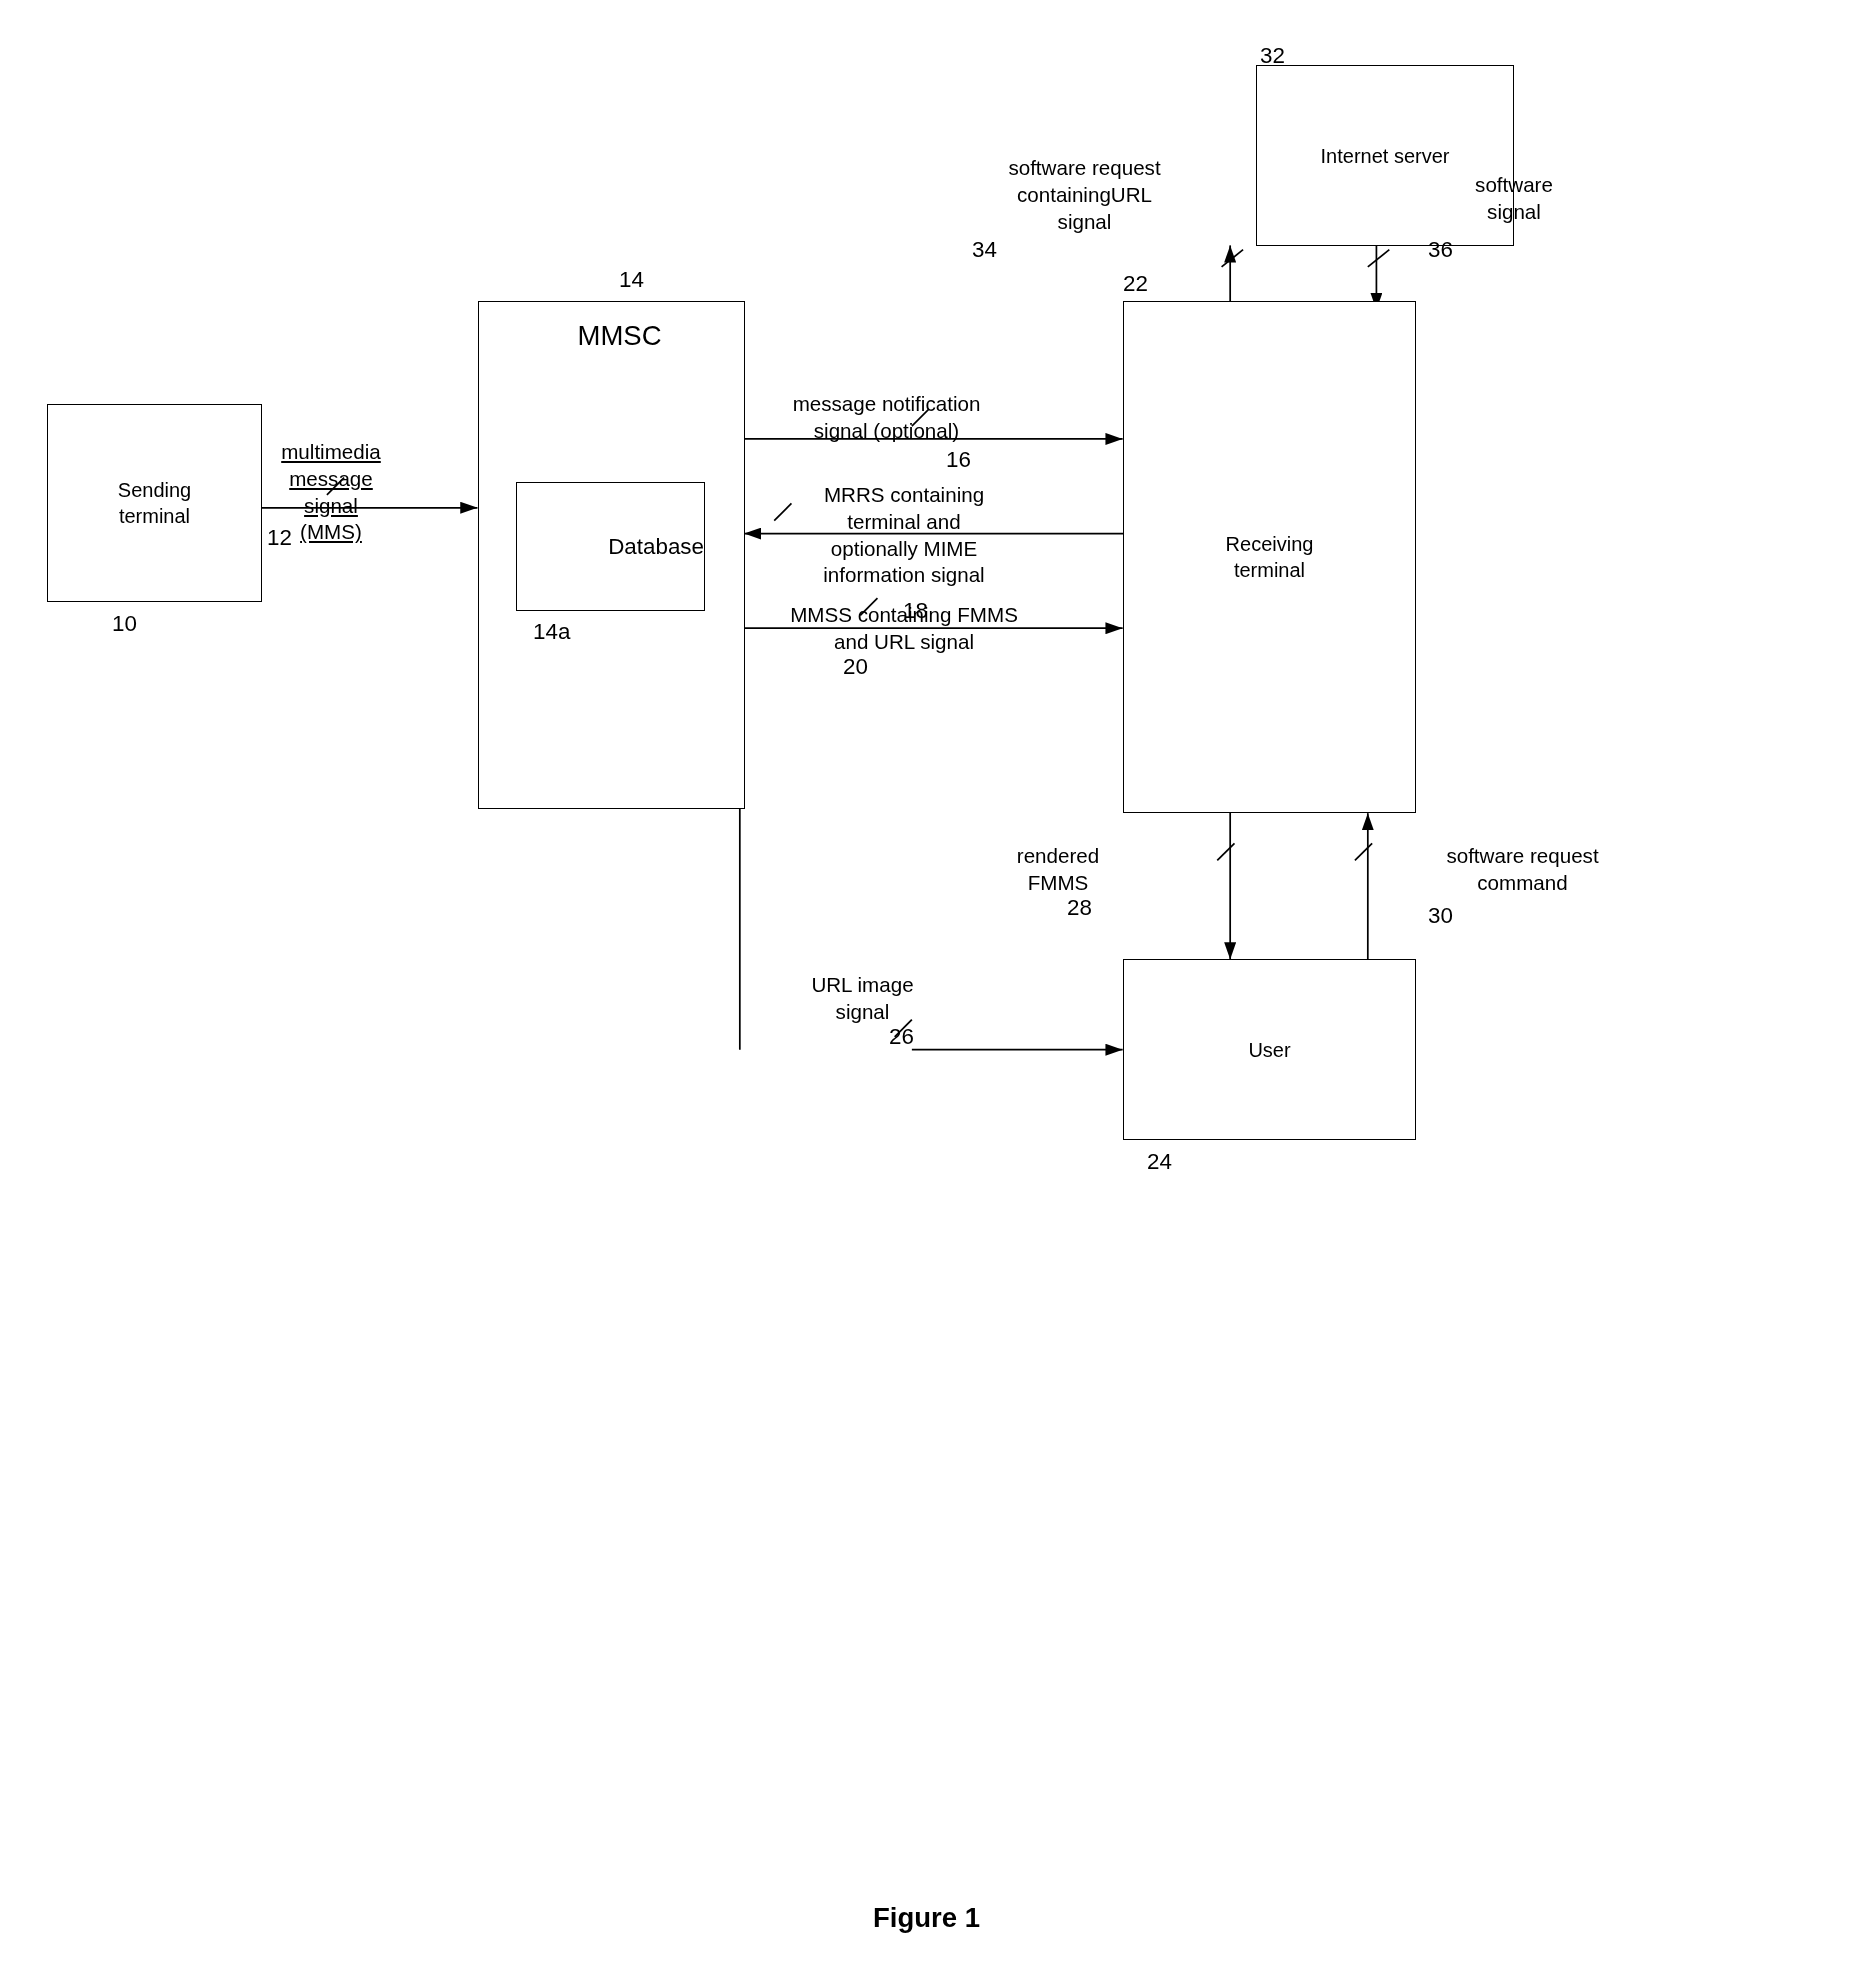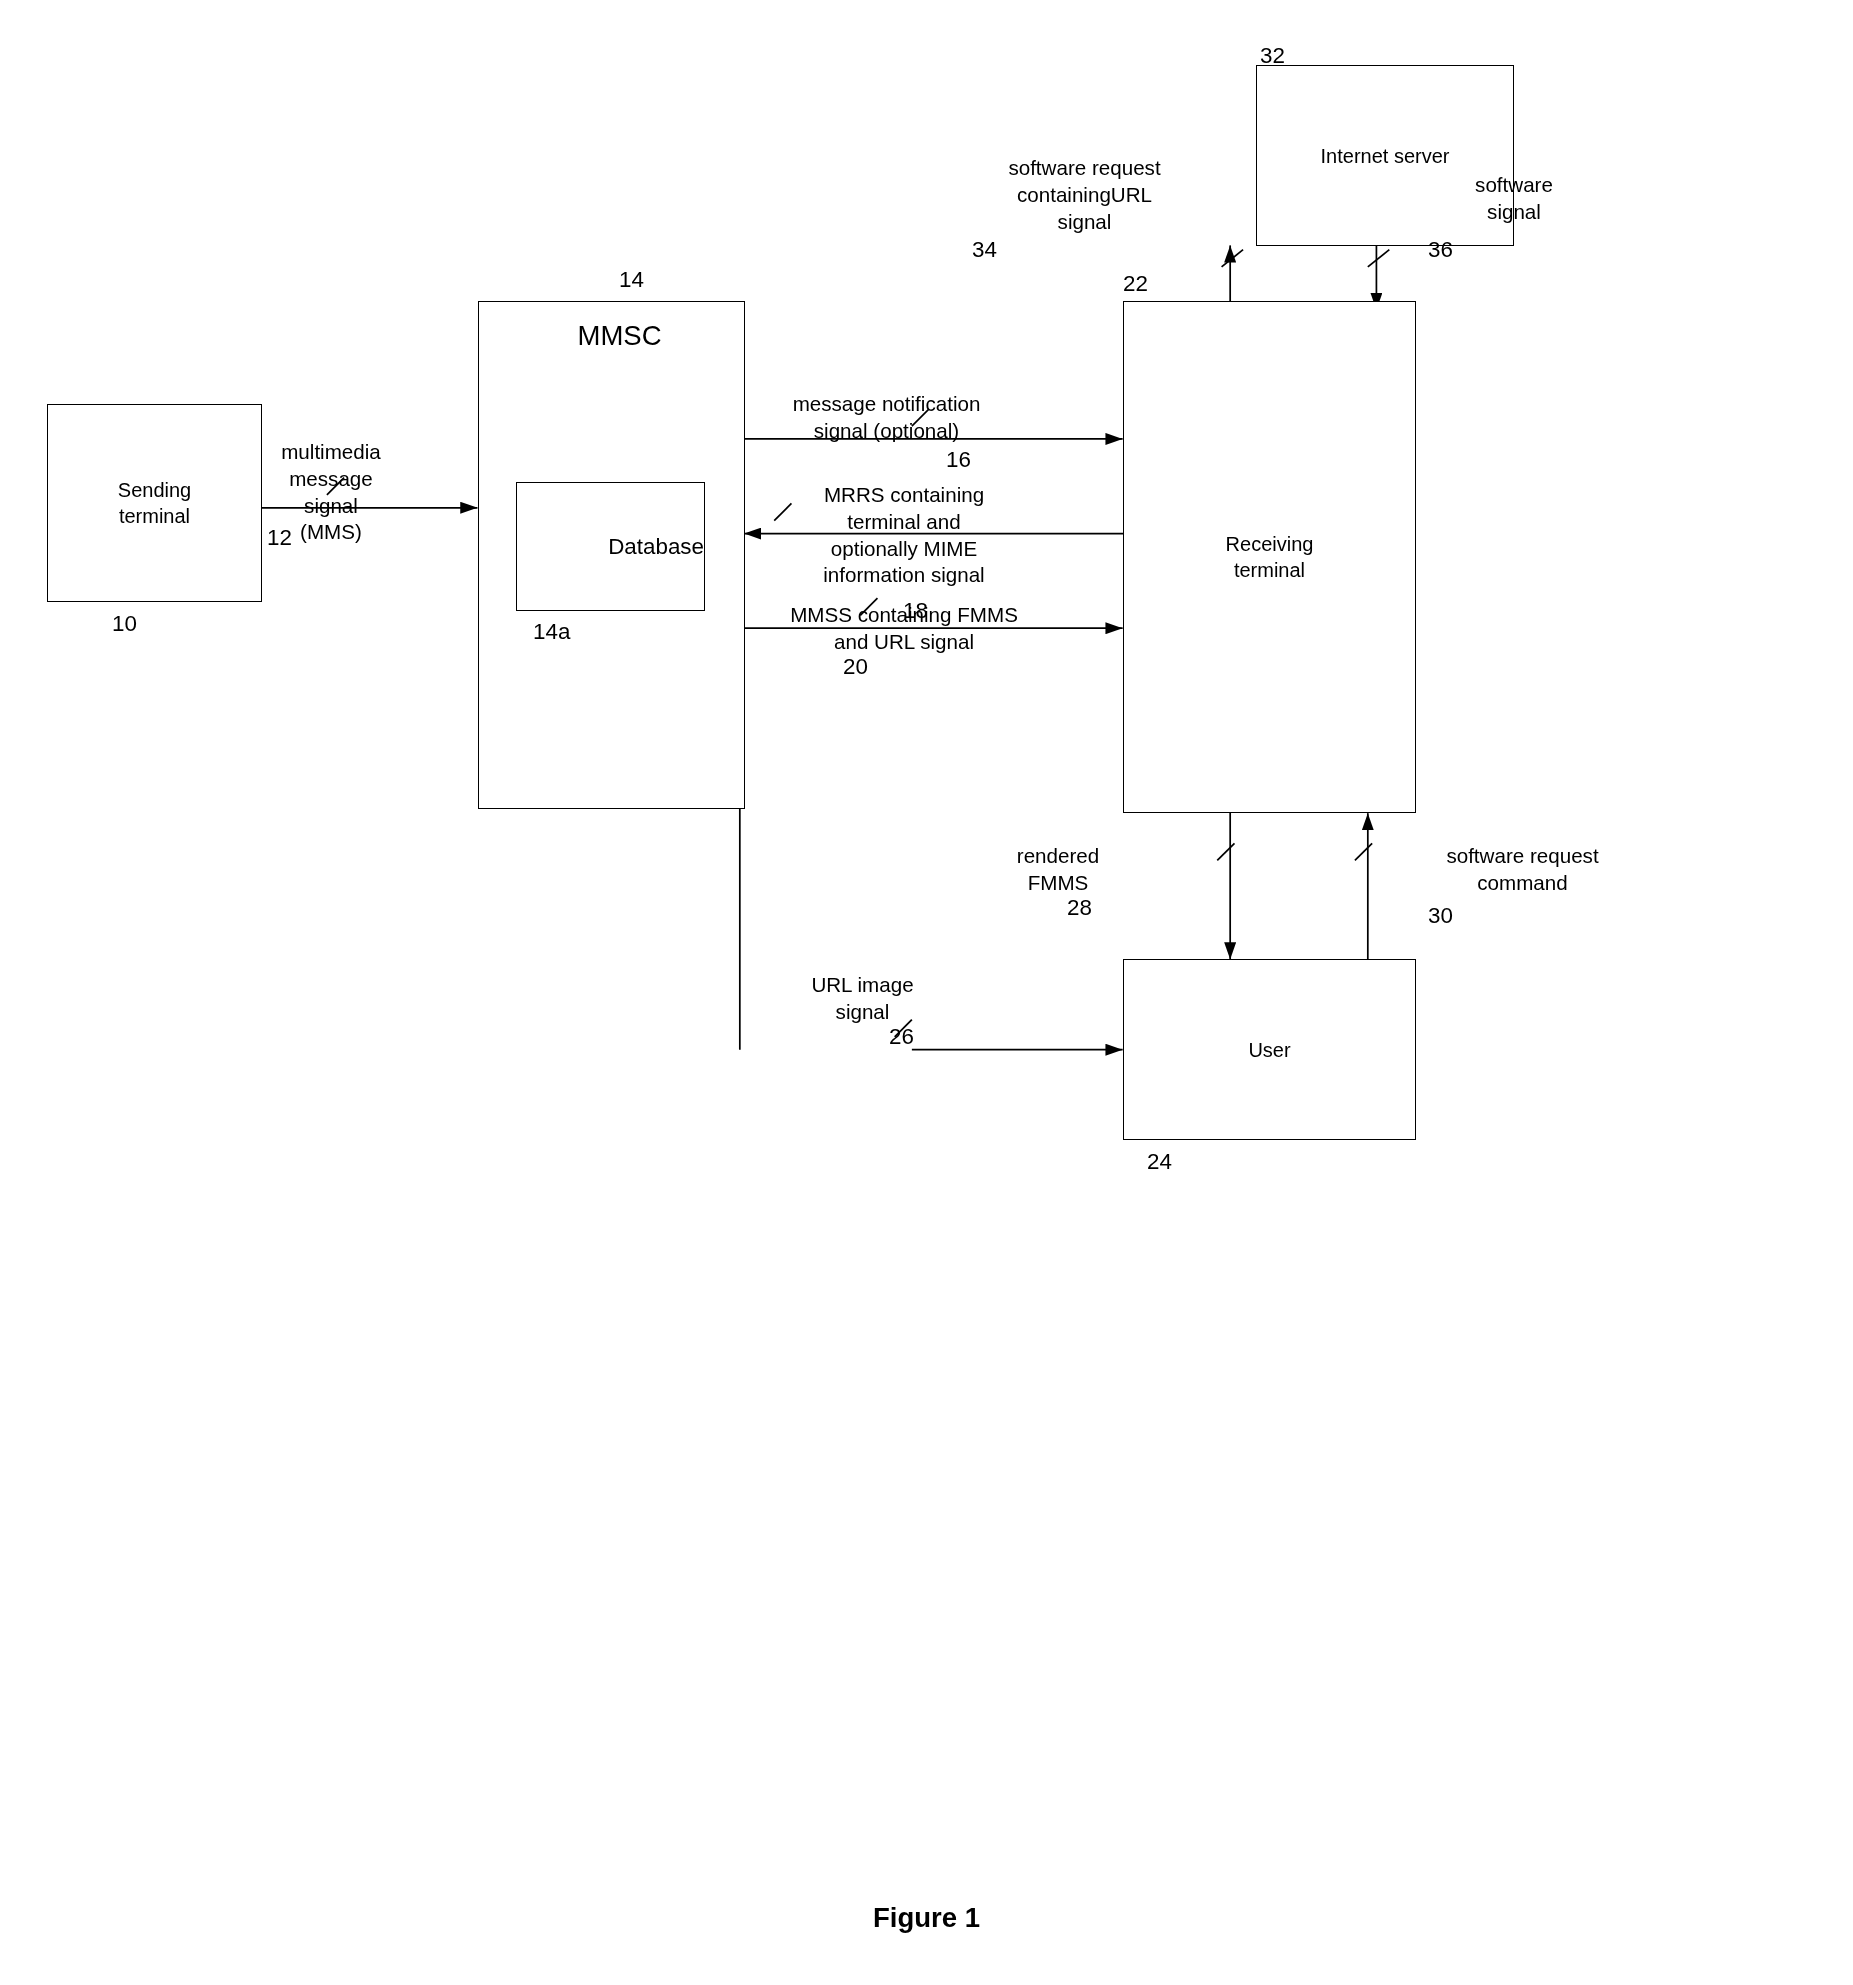--- a/index.html
+++ b/index.html
@@ -144,21 +144,21 @@
   <div class="box" style="left:1123px; top:301px; width:293px; height:512px; align-items:center; justify-content:center;">
     <span>Receiving<br>terminal</span>
   </div>
   <span class="ref-num" style="left:1123px; top:271px;">22</span>
 
   <div class="box" style="left:1123px; top:959px; width:293px; height:181px;">
     <span>User</span>
   </div>
   <span class="ref-num" style="left:1123px; top:1149px;margin-left:24px;">24</span>
 
-  <div class="label" style="left:245px; top:439px; width:172px;">
+  <div class="label" style="left:245px; top:439px; width:172px;text-decoration:underline;">
     <span>multimedia<br>message<br>signal<br>(MMS)</span>
   </div>
   <span class="ref-num" style="left:267px; top:525px;">12</span>
 
   <div class="label" style="left:749px; top:391px; width:275px;">
     <span>message notification<br>signal (optional)</span>
   </div>
   <span class="ref-num" style="left:946px; top:447px;text-align:right;">16</span>
 
   <div class="label" style="left:749px; top:482px; width:310px;">

